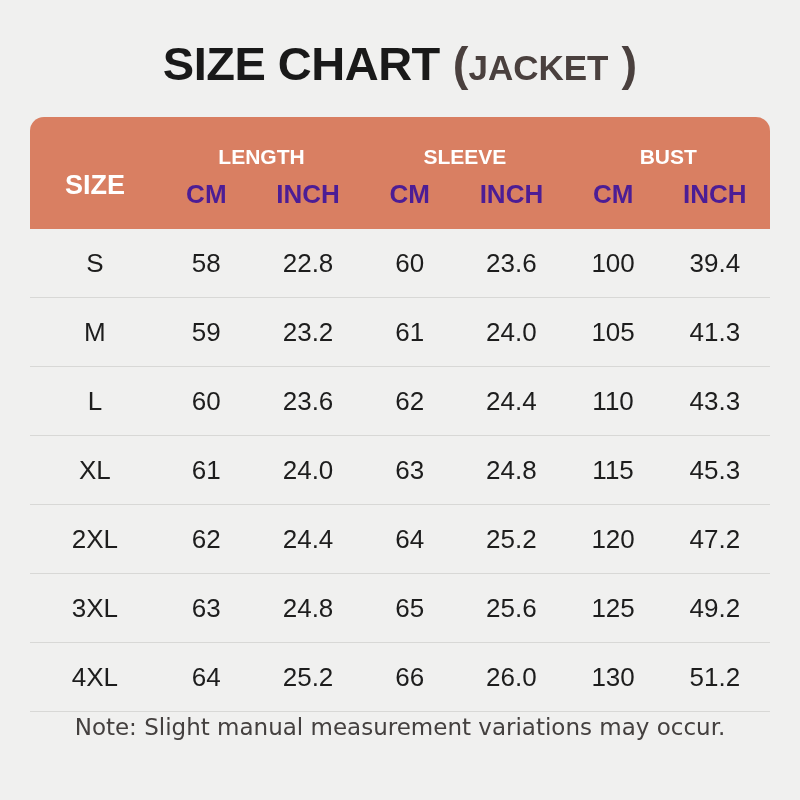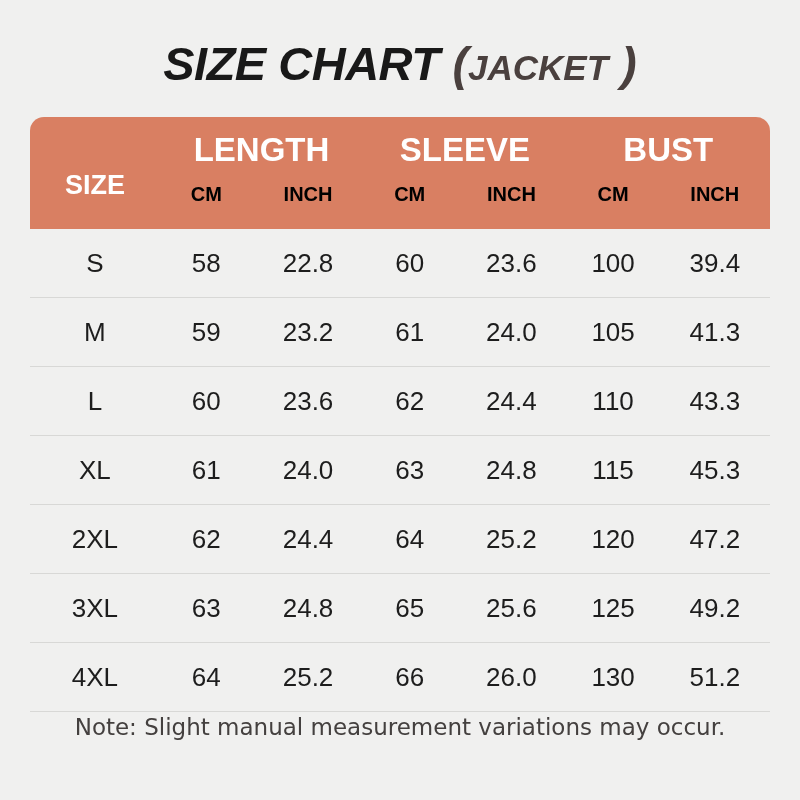--- a/index.html
+++ b/index.html
@@ -23,21 +23,20 @@
     align-items: center;
   }
 
   
   .title-wrap {
     margin-top: 36px;
     display: flex;
     align-items: baseline;
     justify-content: center;
     white-space: nowrap;
-    font-style: italic;
   }
   .title-main {
     font-weight: bold;
     font-size: 47px;
     letter-spacing: -0.5px;
     color: #191919;
   }
   .title-paren {
     font-weight: bold;
     font-size: 47px;
@@ -60,36 +59,36 @@
     table-layout: fixed;
   }
   .table col.c-size  { width: 120px; }
   .table col.c-cm    { width: 86px; }
   .table col.c-inch  { width: 102px; }
 
   thead .head-top th {
     background: #d97f62;
     color: #ffffff;
     font-weight: bold;
-    font-size: 33px;
+    font-size: 21px;
     padding: 0;
     height: 52px;
     vertical-align: bottom;
     text-align: center;
   }
   thead .head-top th.size-cell {
     font-size: 27px;
     vertical-align: middle;
     padding-top: 24px;
   }
   thead .head-bottom th {
     background: #d97f62;
-    color: #000000;
-    font-weight: bold;
-    font-size: 20px;
+    color: #4c1d95;
+    font-weight: bold;
+    font-size: 26px;
     height: 50px;
     padding: 0 0 10px 0;
     vertical-align: middle;
     text-align: center;
   }
   thead .head-top th.size-cell,
   thead .head-bottom th.size-cell {
     text-align: center;
   }
   thead .head-top th:first-child { border-top-left-radius: 14px; }

